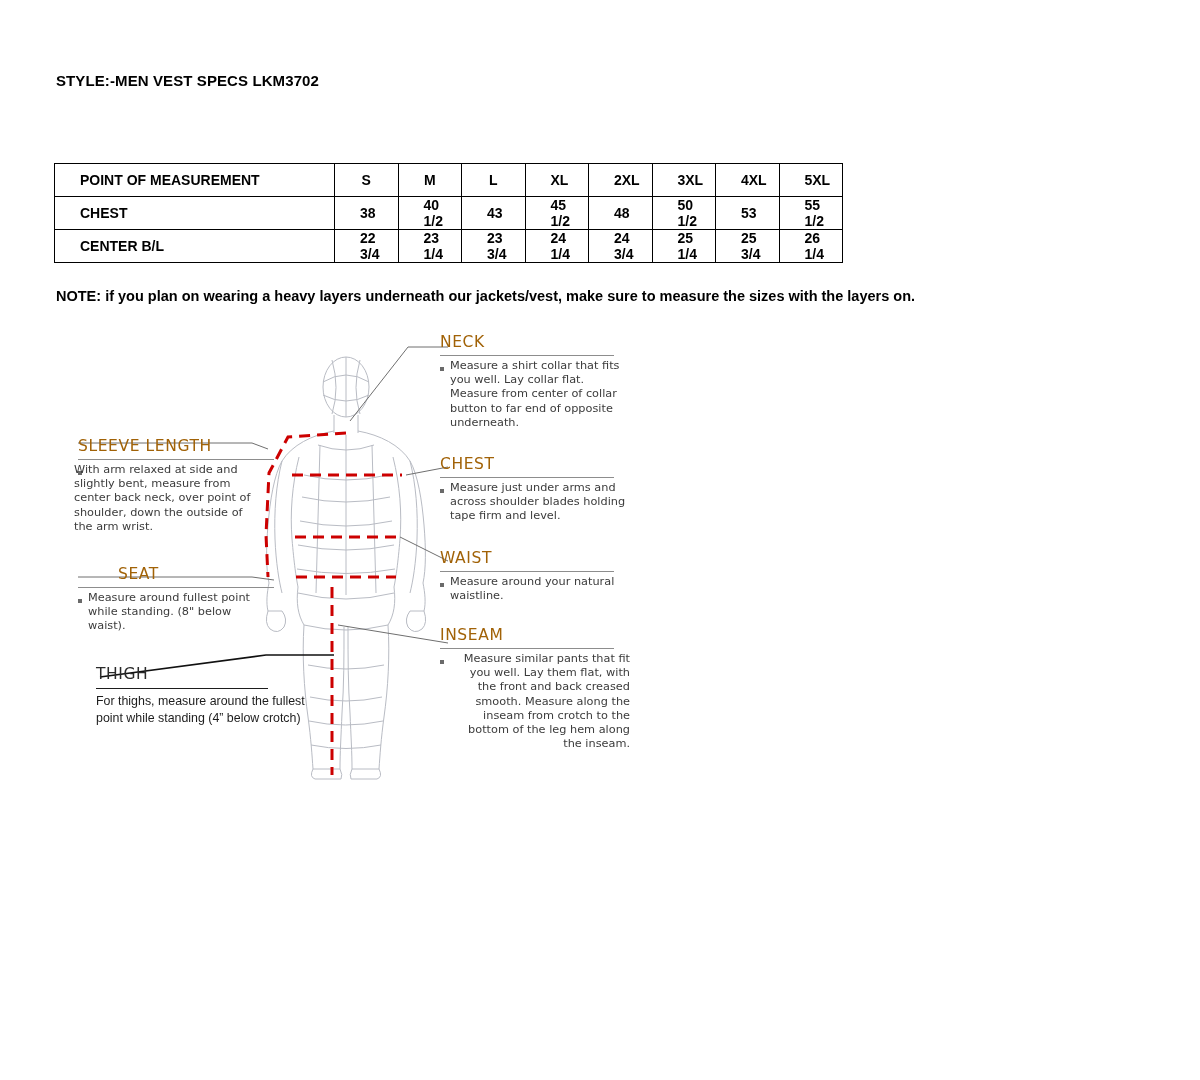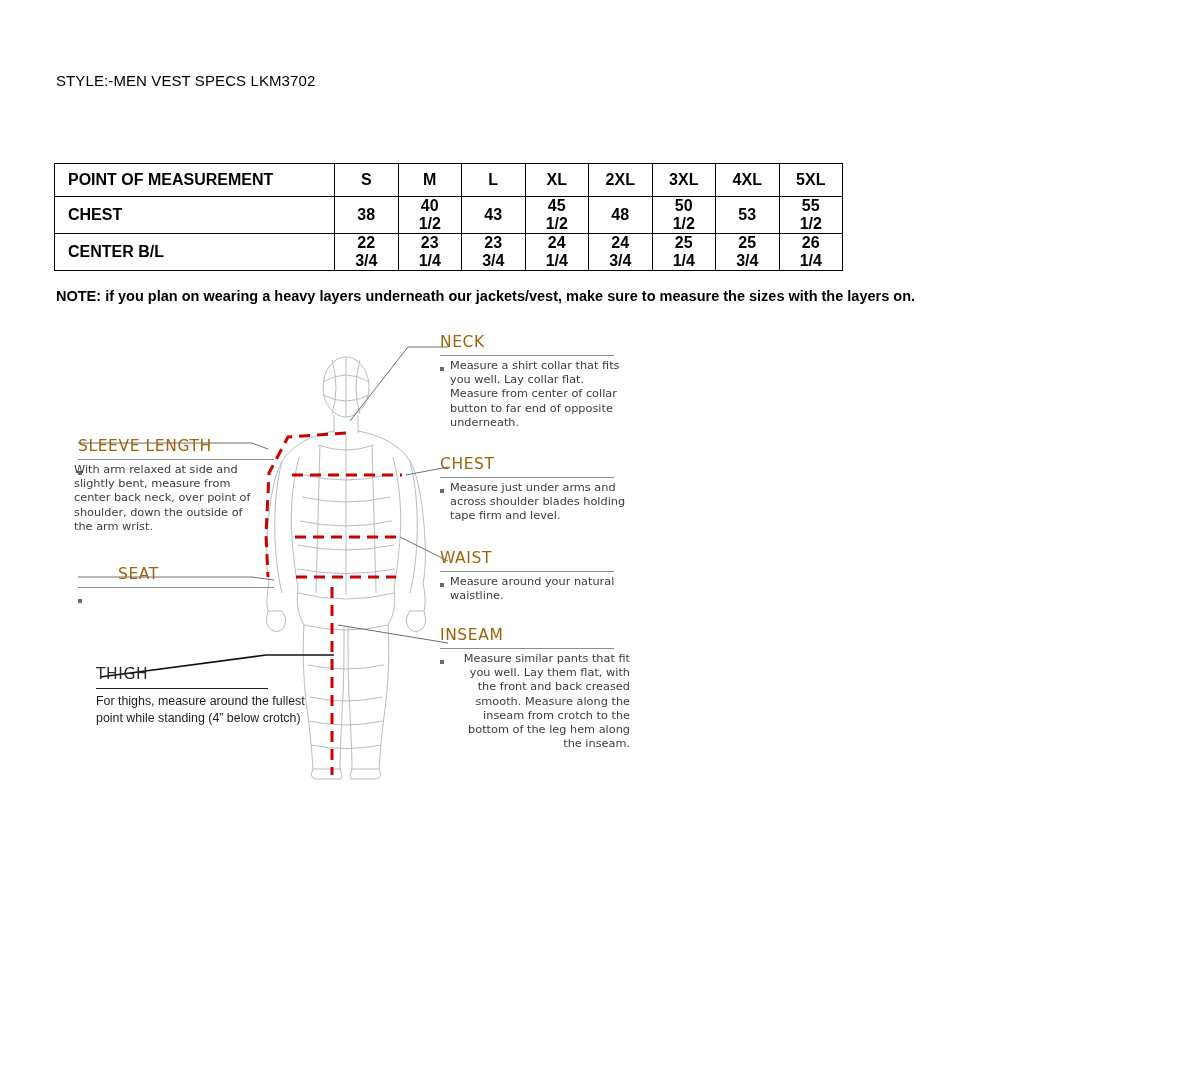--- a/index.html
+++ b/index.html
@@ -22,43 +22,43 @@
     width: 1200px;
     height: 1080px;
   }
 
   
   .doc-title {
     position: absolute;
     left: 56px;
     top: 72px;
     font-size: 15px;
-    font-weight: normal;
+    font-weight: bold;
     letter-spacing: 0.1px;
     white-space: nowrap;
   }
 
   
   .spec-table-wrap {
     position: absolute;
     left: 54px;
     top: 163px;
     width: 788px;
   }
   table.spec-table {
     border-collapse: collapse;
     width: 788px;
     table-layout: fixed;
   }
   table.spec-table td, table.spec-table th {
     border: 1px solid #000000;
     height: 33px;
-    font-size: 16px;
+    font-size: 14px;
     font-weight: bold;
-    padding: 0 13px;
+    padding: 0 25px;
     vertical-align: middle;
     box-sizing: border-box;
   }
   table.spec-table th.label-col,
   table.spec-table td.label-col {
     text-align: left;
     width: 280px;
   }
   table.spec-table th.size-col,
   table.spec-table td.size-col {
@@ -286,20 +286,21 @@
     <div class="dg-body" style="left:394px; top:327px; width:180px;text-align:right;">Measure similar pants that fit you well. Lay them flat, with the front and back creased smooth. Measure along the inseam from crotch to the bottom of the leg hem along the inseam.</div>
 
     <div class="dg-head" style="left:22px; top:112px;">SLEEVE LENGTH</div>
     <div class="rule" style="left:22px; top:134px; width:196px;"></div>
     <span class="bullet-sq" style="left:22px; top:146px;"></span>
     <div class="dg-body" style="left:18px; top:138px; width:190px;">With arm relaxed at side and slightly bent, measure from center back neck, over point of shoulder, down the outside of the arm wrist.</div>
 
     <div class="dg-head" style="left:22px; top:240px;margin-left:40px;">SEAT</div>
     <div class="rule" style="left:22px; top:262px; width:196px;"></div>
     <span class="bullet-sq" style="left:22px; top:274px;"></span>
+    <div class="dg-body" style="left:32px; top:266px; width:180px;">Measure around fullest point while standing. (8" below waist).</div>
 
     <div class="thigh-head" style="left:40px; top:340px;">THIGH</div>
     <div class="rule" style="left:40px; top:363px; width:172px; background:#1d1d1d;"></div>
     <div class="thigh-body" style="left:40px; top:368px; width:210px;">For thighs, measure around the fullest point while standing (4” below crotch)</div>
 
   </div>
 
 </div>
 
 </body></html>

